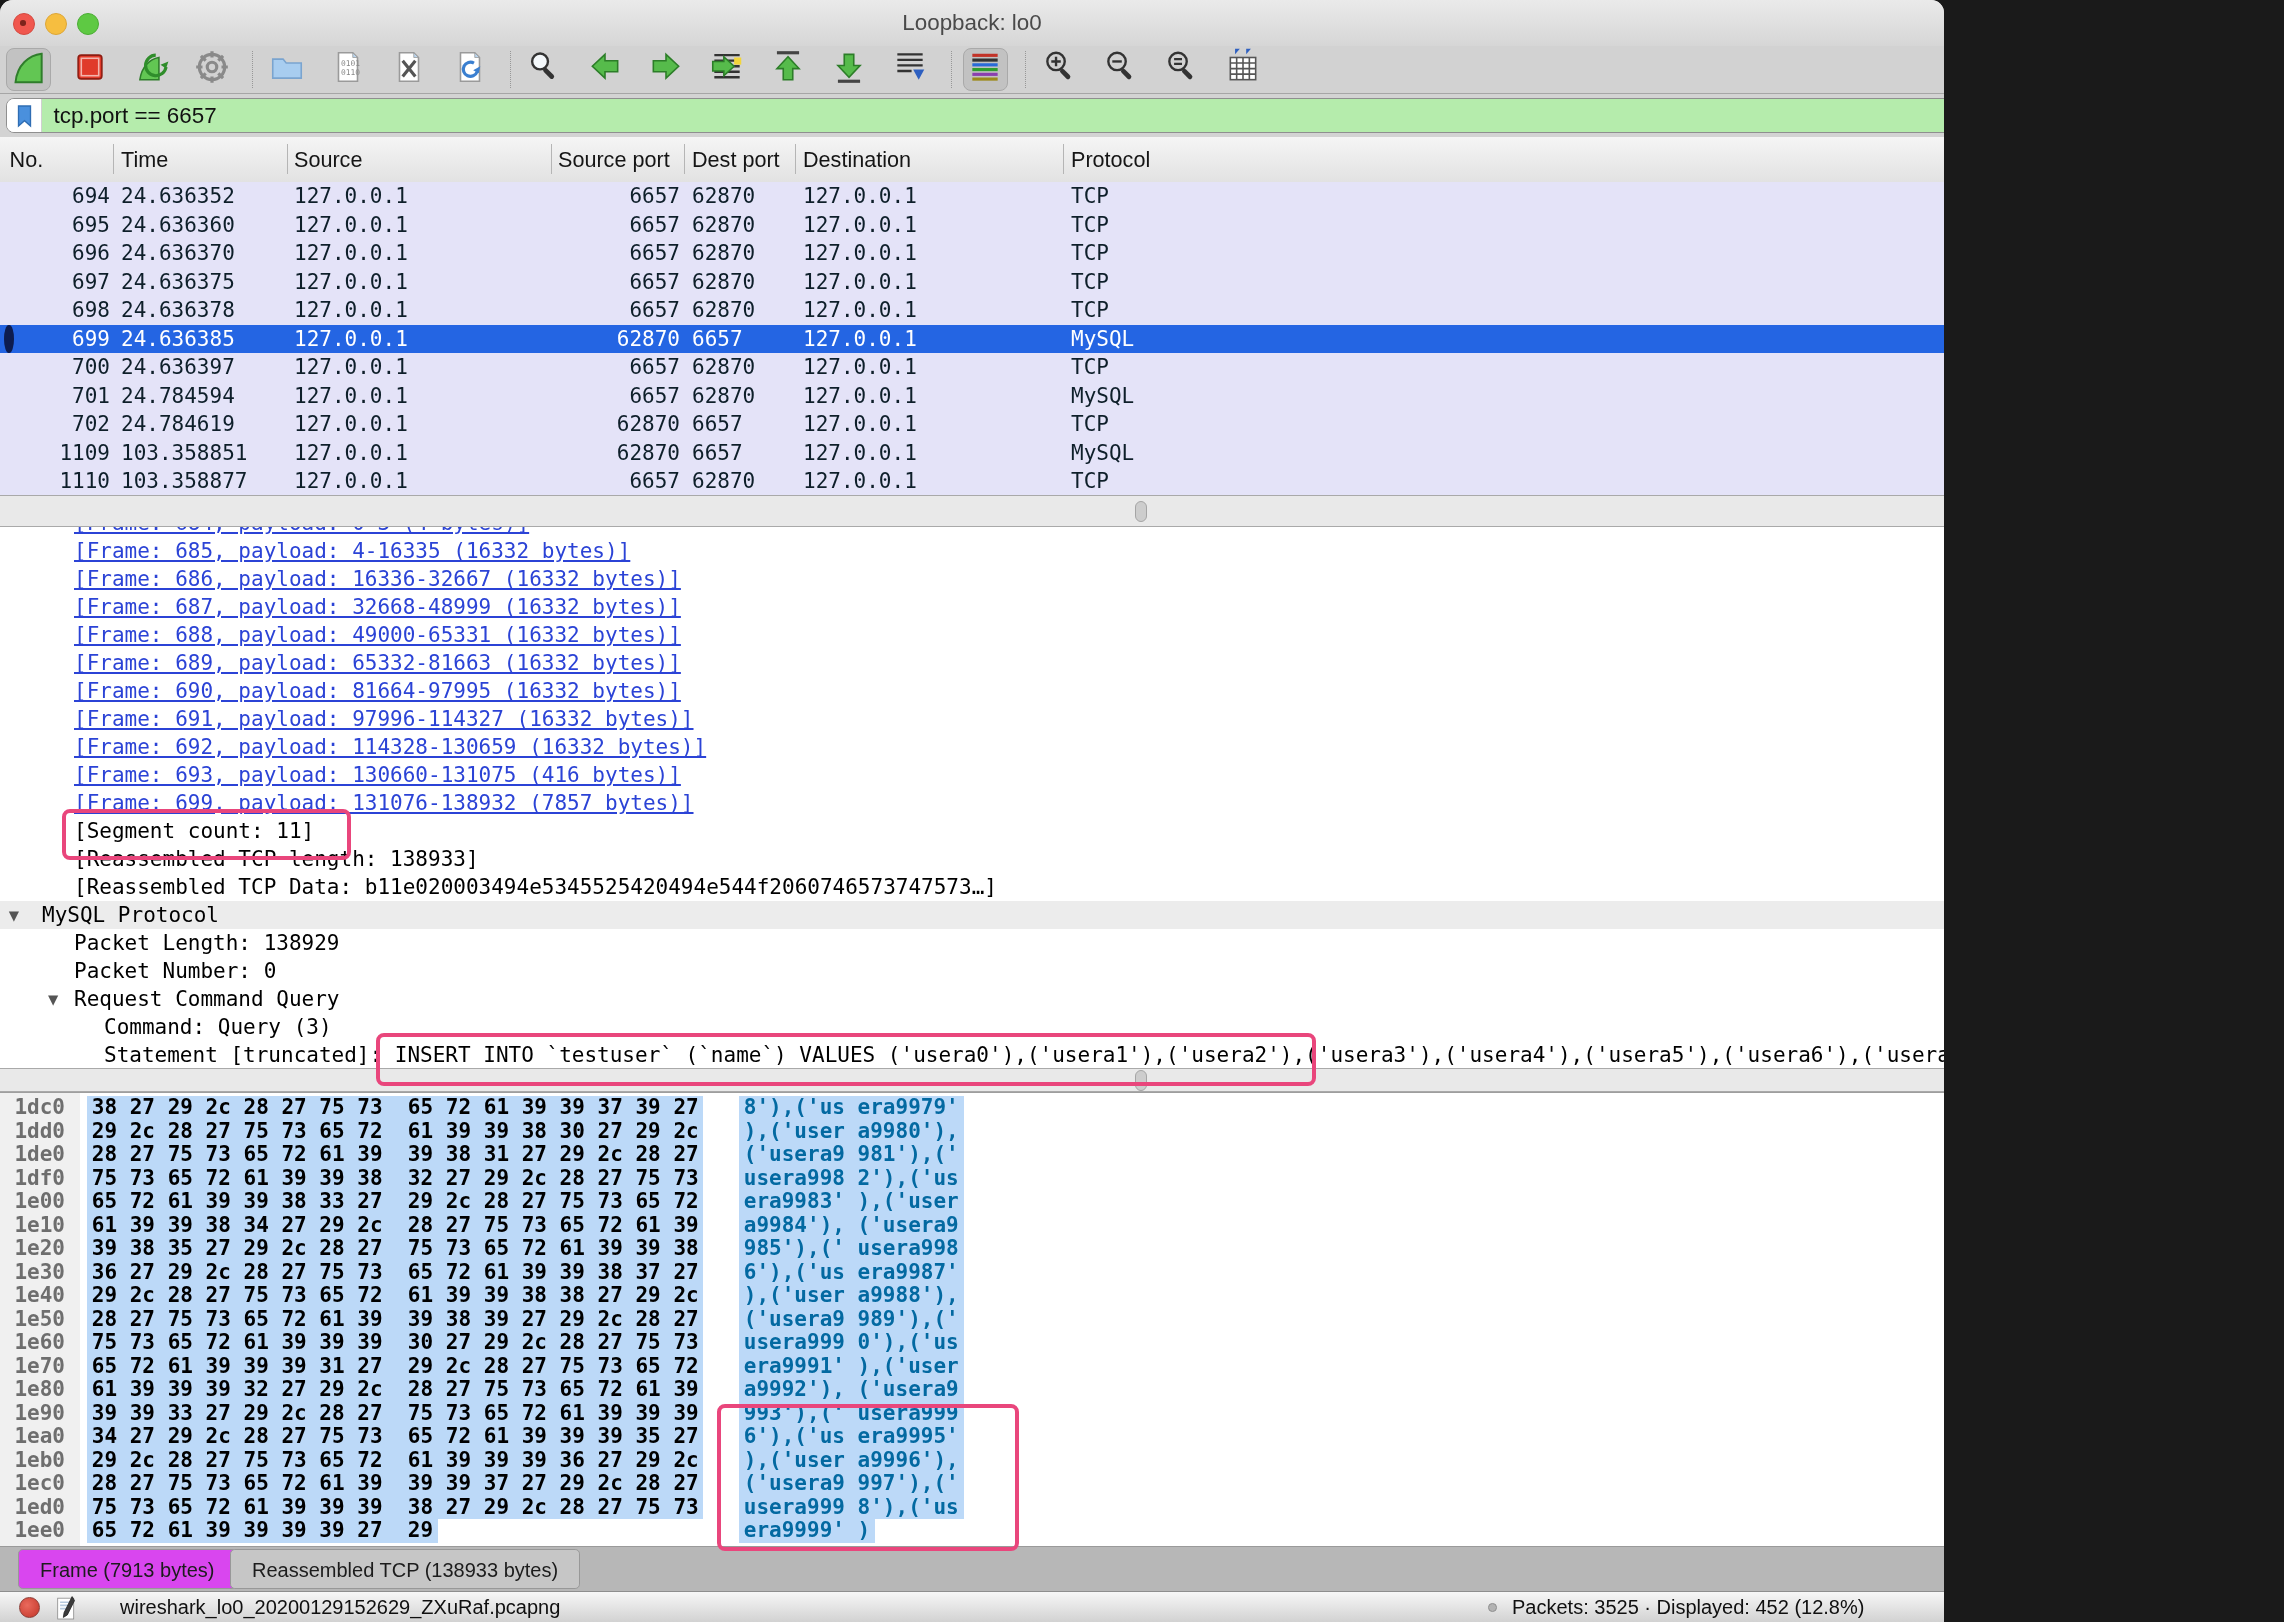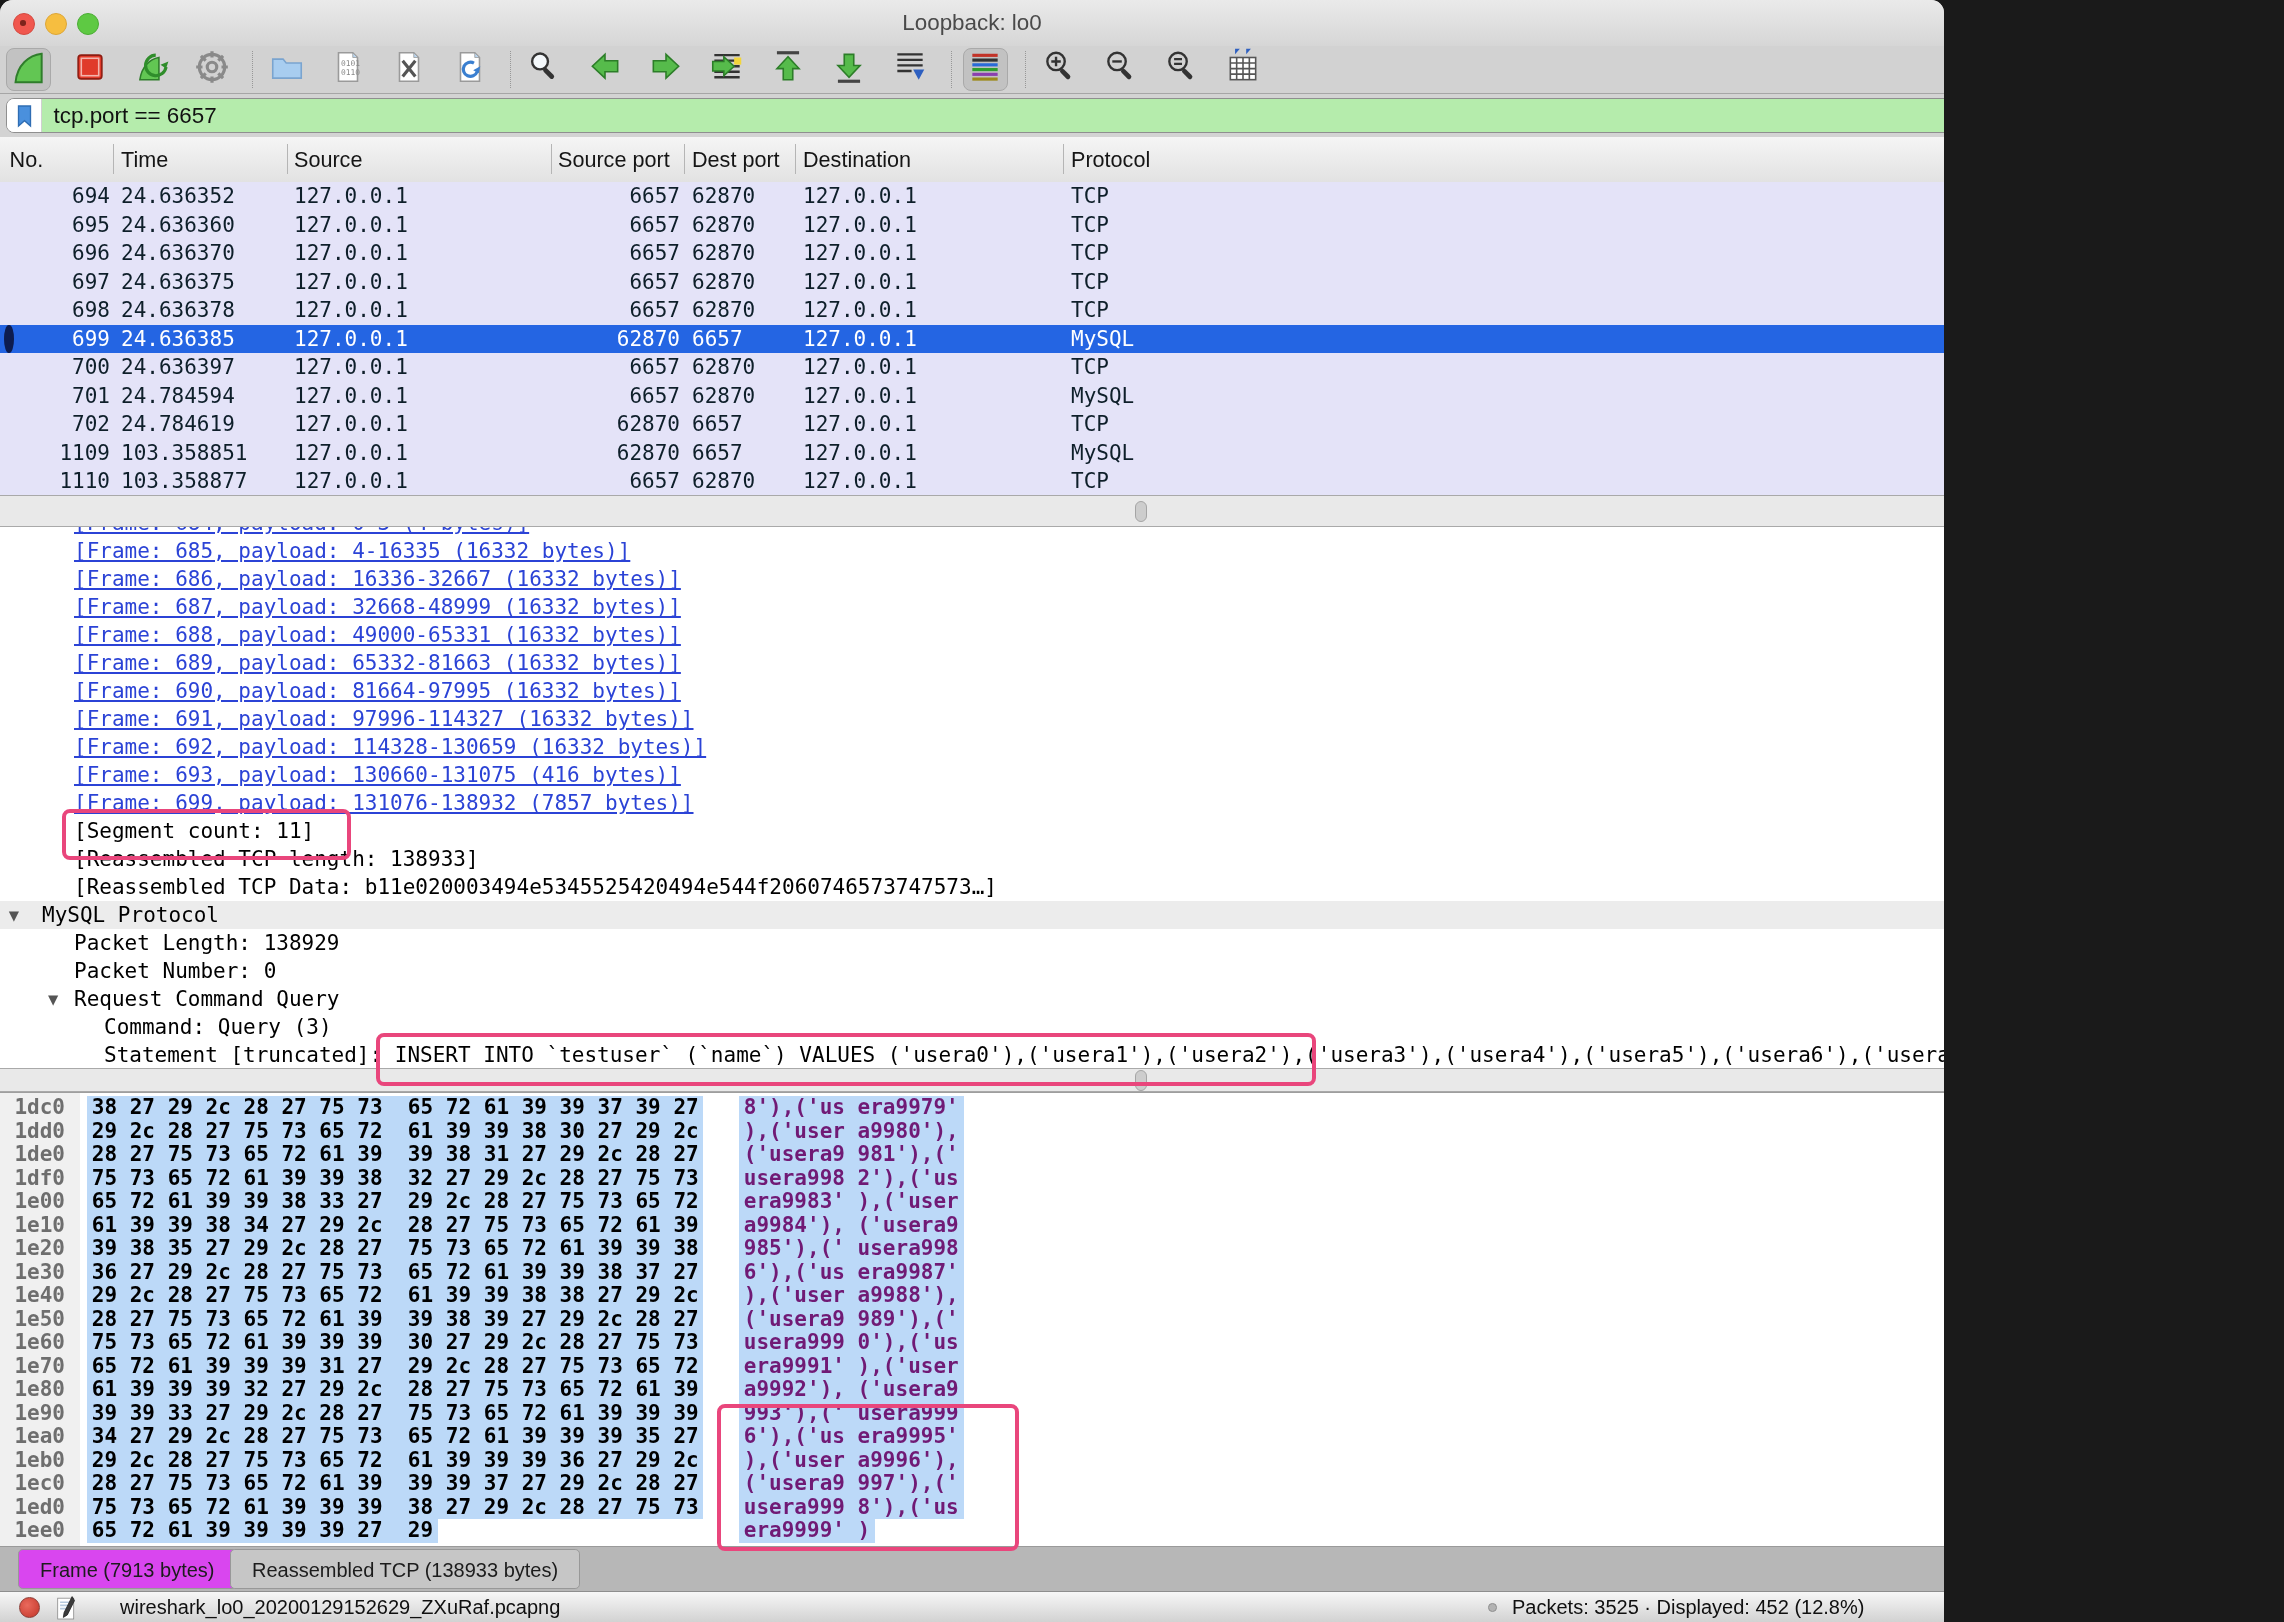--- a/index.html
+++ b/index.html
@@ -72,21 +72,21 @@
   .lnk{color:#2b43d6;text-decoration:underline;}
   .expander{position:absolute;top:0;font-size:17px;color:#555;}
 
   
   #hex{position:absolute;left:0;top:1092px;width:100%;height:454px;background:#fff;border-top:0.8px solid #9e9e9e;overflow:hidden;font-size:21px;}
   #hex-offsetcol{position:absolute;left:0;top:0;width:80px;height:100%;background:#f0f0f0;}
   #hex-lines{position:relative;padding-top:3.2px;}
   .hrow{position:relative;height:23.5px;line-height:23.5px;white-space:pre;font-weight:bold;}
   .hoff{position:absolute;left:14.4px;color:#6e6e6e;}
   .hbytes{position:absolute;left:87px;background:#bcd9f8;padding:0 4.8px;color:#000;}
-  .hascii{position:absolute;left:739px;background:#bcd9f8;padding:0 4.8px;color:#701a75;}
+  .hascii{position:absolute;left:739px;background:#bcd9f8;padding:0 4.8px;color:#0369a1;}
 
   
   #tabbar{position:absolute;left:0;top:1546px;width:100%;height:46px;background:#b7b7b7;border-top:0.8px solid #9a9a9a;border-bottom:0.8px solid #8e8e8e;box-sizing:border-box;}
   .btab{position:absolute;top:2.4px;height:40px;line-height:40px;padding:0 21px;font-size:20px;color:#1c1c1c;border:0.8px solid #989898;border-radius:4.8px;box-sizing:border-box;}
   #tab-frame{left:18px;background:#d946ef;}
   #tab-reassembled{left:230px;background:#c6c6c6;}
 
   
   #statusbar{position:absolute;left:0;top:1592px;width:100%;height:30px;background:linear-gradient(#f7f7f7,#d2d2d2);font-size:20px;color:#101010;}
   #expert-dot{position:absolute;left:19px;top:4.8px;width:21px;height:21px;border-radius:50%;background:radial-gradient(circle at 7.2px 7.2px,#ea6a5d,#c23528);border:0.8px solid #8c3b34;box-sizing:border-box;}

